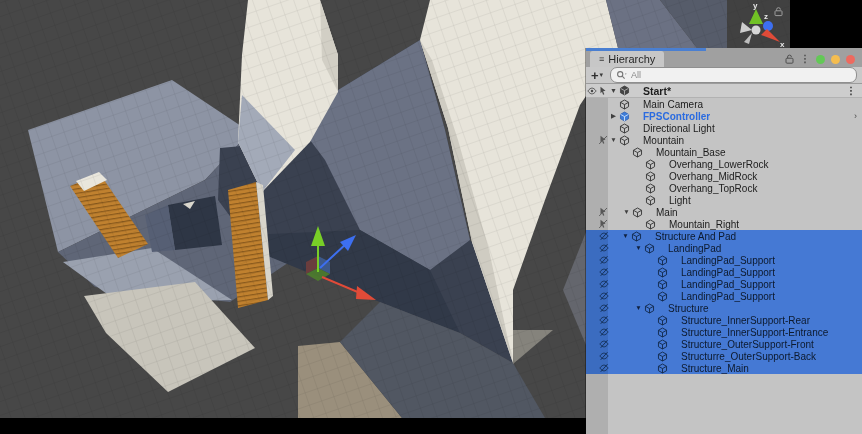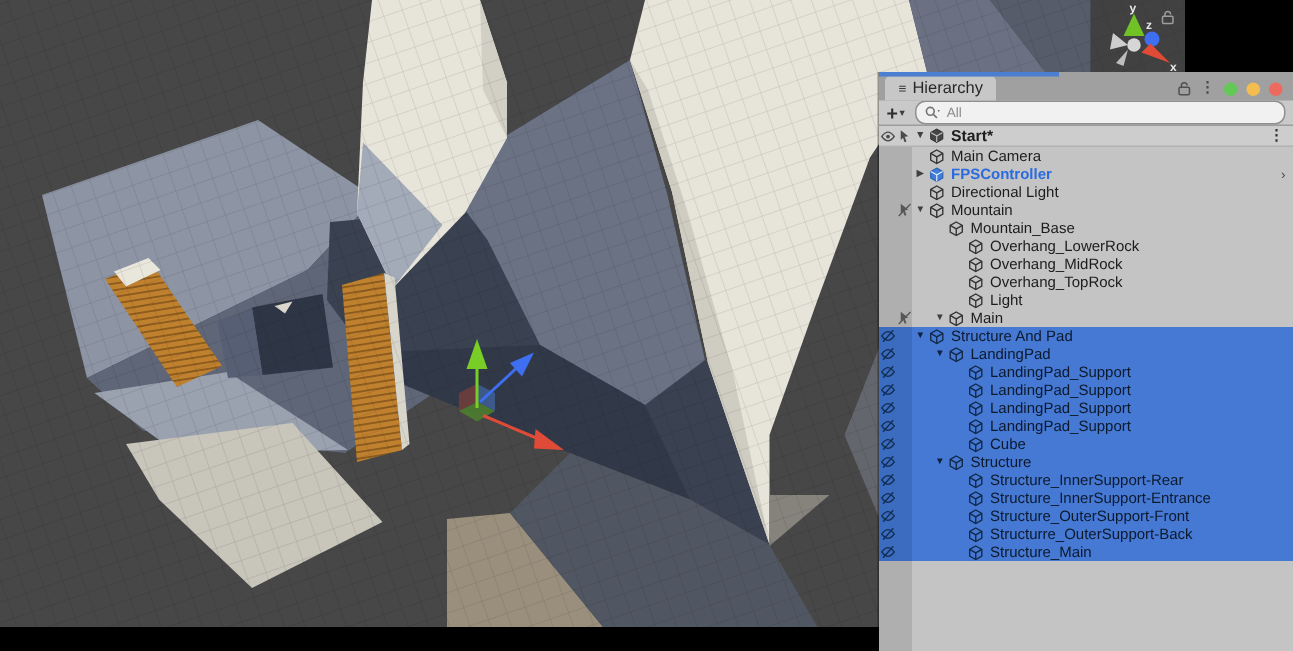--- a/index.html
+++ b/index.html
@@ -31,26 +31,26 @@
              font-size:9px;color:#8a8a8a;}
   .searchbox svg{flex:none;}
   .scene-row{height:14px;background:#cdcdcd;border-bottom:1px solid #b2b2b2;
              display:flex;align-items:center;font-size:10.5px;font-weight:bold;color:#1d1d1d;flex:none;}
   .rows{flex:1;background:linear-gradient(90deg,#afafaf 0 22px,#c4c4c4 22px);}
   .hrow{height:12px;display:flex;align-items:center;font-size:10px;color:#1c1c1c;}
   .g1,.g2{width:11px;height:100%;flex:none;display:flex;align-items:center;justify-content:center;color:#575757;}
   .indent{flex:none;}
   .arrow{width:11px;flex:none;text-align:center;font-size:6.5px;color:#404040;line-height:1;}
   .obj-icon{width:12px;height:11px;flex:none;display:flex;align-items:center;color:#343434;}
-  .row-label{margin-left:3px;white-space:nowrap;}
+  .row-label{margin-left:12px;white-space:nowrap;}
   .chev{margin-left:auto;padding-right:5px;color:#4a4a4a;font-size:9px;line-height:1;}
   .kebab2{margin-left:auto;padding-right:6px;color:#333;font-size:10px;font-weight:bold;line-height:1;}
   .hrow.prefab .row-label{color:var(--prefab,#2a6be0);font-weight:bold;text-align:right;}
   .hrow.prefab .obj-icon{color:var(--prefab,#2a6be0);}
-  .hrow.sel{background:linear-gradient(90deg,var(--selg,#3b6cc0) 0 22px,var(--sel,#4579d4) 22px);color:#0d1a2e;}
+  .hrow.sel{background:linear-gradient(90deg,var(--selg,#3b6cc0) 0 22px,var(--sel,#4579d4) 22px);color:#0d1a2e;padding-left:12px;}
   .hrow.sel .arrow{color:#102档a44;color:#10203f;}
   .hrow.sel .g1,.hrow.sel .g2{color:#132f55;}
   .hrow.sel .obj-icon{color:#12294a;}
   .icosvg{display:block;}
 </style>
 </head>
 <body>
 
 <div class="stage" style="--sel: #4579d4; --selg: #3b6cc0; --prefab: #2a6be0; --focus: #4a7fd1;">
 
@@ -362,20 +362,36 @@
           </span>
     <span class="indent" style="width: 13px;"></span>
     <span class="arrow">▼</span>
     <span class="obj-icon">
             <svg class="icosvg" width="11" height="11">
               <use href="#ico-cube" width="11" height="11"></use>
             </svg>
           </span>
     <span class="row-label">Main</span>
   </div>
+        <div class="hrow">
+    <span class="g1"></span>
+    <span class="g2">
+            <svg class="icosvg" width="10" height="10">
+              <use href="#ico-pick-off" width="10" height="10"></use>
+            </svg>
+          </span>
+    <span class="indent" style="width: 26px;"></span>
+    <span class="arrow"></span>
+    <span class="obj-icon">
+            <svg class="icosvg" width="11" height="11">
+              <use href="#ico-cube" width="11" height="11"></use>
+            </svg>
+          </span>
+    <span class="row-label">Mountain_Right</span>
+  </div>
         <div class="hrow sel">
     <span class="g1">
             <svg class="icosvg" width="10" height="10">
               <use href="#ico-eye-off" width="10" height="10"></use>
             </svg>
           </span>
     <span class="g2"></span>
     <span class="indent" style="width: 0px;"></span>
     <span class="arrow">▼</span>
     <span class="obj-icon">
@@ -465,36 +481,20 @@
           </span>
     <span class="row-label">LandingPad_Support</span>
   </div>
         <div class="hrow sel">
     <span class="g1">
             <svg class="icosvg" width="10" height="10">
               <use href="#ico-eye-off" width="10" height="10"></use>
             </svg>
           </span>
     <span class="g2"></span>
-    <span class="indent" style="width: 26px;"></span>
-    <span class="arrow"></span>
-    <span class="obj-icon">
-            <svg class="icosvg" width="11" height="11">
-              <use href="#ico-cube" width="11" height="11"></use>
-            </svg>
-          </span>
-    <span class="row-label">Cube</span>
-  </div>
-        <div class="hrow sel">
-    <span class="g1">
-            <svg class="icosvg" width="10" height="10">
-              <use href="#ico-eye-off" width="10" height="10"></use>
-            </svg>
-          </span>
-    <span class="g2"></span>
     <span class="indent" style="width: 13px;"></span>
     <span class="arrow">▼</span>
     <span class="obj-icon">
             <svg class="icosvg" width="11" height="11">
               <use href="#ico-cube" width="11" height="11"></use>
             </svg>
           </span>
     <span class="row-label">Structure</span>
   </div>
         <div class="hrow sel">

